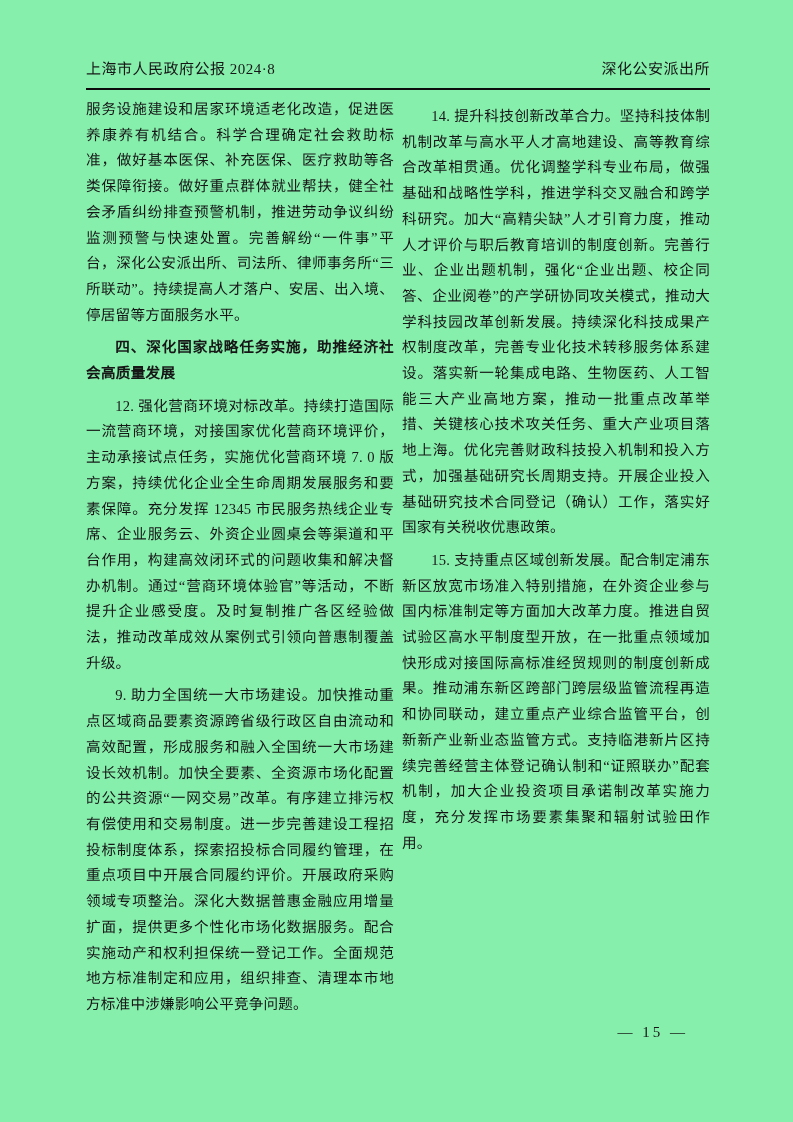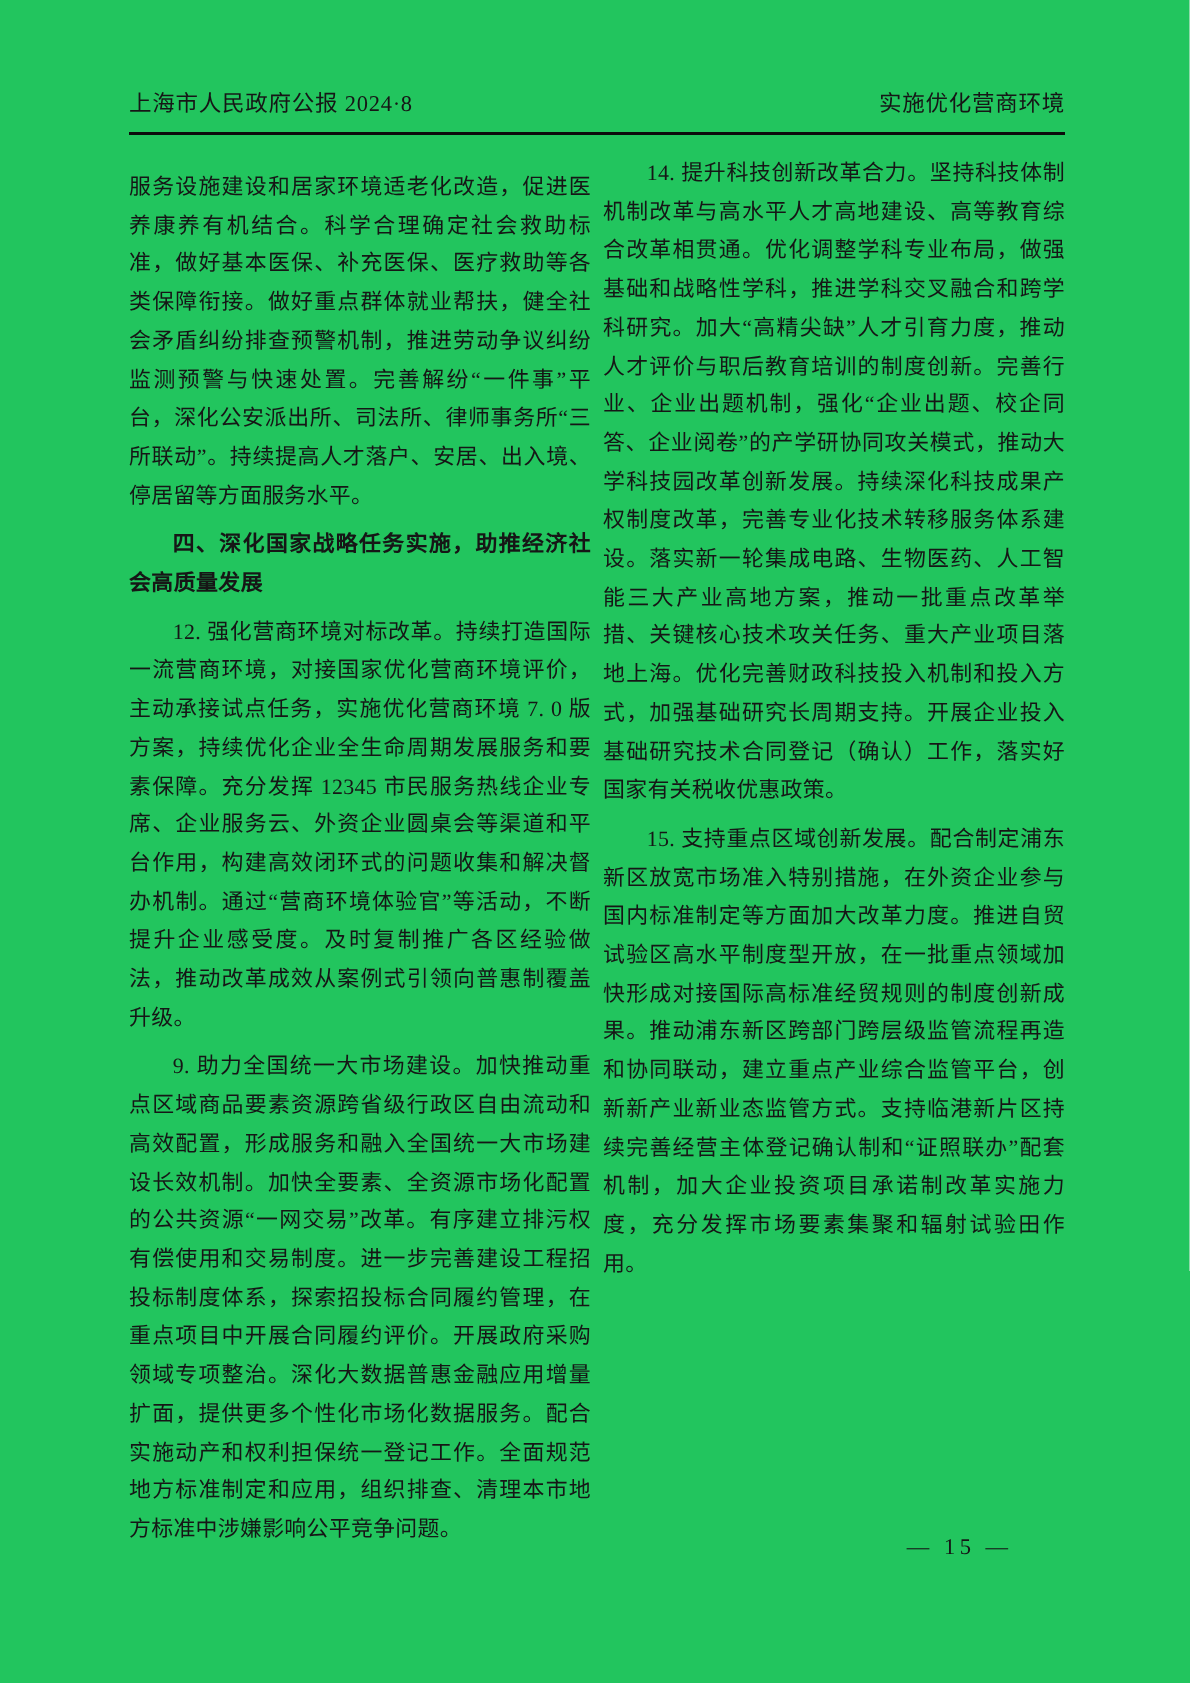--- a/index.html
+++ b/index.html
@@ -1,21 +1,21 @@
 <!DOCTYPE html>
 <html lang="zh-CN"><head>
 <meta charset="utf-8">
 <style>
   html, body { margin: 0; padding: 0; background: #e8e8e8; }
   .page {
     position: relative;
     width: 793px;
     height: 1122px;
     margin: 0 auto;
-    background: #22c55e;
+    background: #86efac;
     font-family: "Liberation Serif", "DejaVu Serif", serif;
     color: #161616;
     overflow: hidden;
   }
   .page-header {
     position: absolute;
     top: 57px;
     left: 86px;
     width: 624px;
     display: flex;
@@ -42,45 +42,45 @@
   }
   .col { width: 308px; }
   .para {
     margin: 7px 0 0 0;
     font-size: 14.6px;
     line-height: 25.7px;
     text-align: justify;
     text-indent: 2em;
     letter-spacing: 0.2px;
   }
-  .para.continuation { margin-top: 16px; text-indent: 0; }
+  .para.continuation { margin-top: 0; text-indent: 0; }
   .para.heading {
     font-family: Liberation Serif, serif;
     font-weight: 700;
     letter-spacing: 0.3px;
   }
   .page-number {
     position: absolute;
     top: 1024px;
-    left: 73px;
+    left: 86px;
     width: 624px;
     text-align: right;
     font-size: 15px;
     letter-spacing: 3px;
     padding-right: 22px;
     box-sizing: border-box;
   }
 </style>
 </head>
 <body>
 
 <div class="page">
   <header class="page-header">
     <span>上海市人民政府公报 2024·8</span>
-    <span>实施优化营商环境</span>
+    <span>深化公安派出所</span>
   </header>
   <div class="header-rule"></div>
 
   <main class="columns">
     <section class="col">
         <p class="para continuation">服务设施建设和居家环境适老化改造，促进医养康养有机结合。科学合理确定社会救助标准，做好基本医保、补充医保、医疗救助等各类保障衔接。做好重点群体就业帮扶，健全社会矛盾纠纷排查预警机制，推进劳动争议纠纷监测预警与快速处置。完善解纷“一件事”平台，深化公安派出所、司法所、律师事务所“三所联动”。持续提高人才落户、安居、出入境、停居留等方面服务水平。</p>
         <p class="para heading">四、深化国家战略任务实施，助推经济社会高质量发展</p>
         <p class="para body">12. 强化营商环境对标改革。持续打造国际一流营商环境，对接国家优化营商环境评价，主动承接试点任务，实施优化营商环境 7. 0 版方案，持续优化企业全生命周期发展服务和要素保障。充分发挥 12345 市民服务热线企业专席、企业服务云、外资企业圆桌会等渠道和平台作用，构建高效闭环式的问题收集和解决督办机制。通过“营商环境体验官”等活动，不断提升企业感受度。及时复制推广各区经验做法，推动改革成效从案例式引领向普惠制覆盖升级。</p>
         <p class="para body">9. 助力全国统一大市场建设。加快推动重点区域商品要素资源跨省级行政区自由流动和高效配置，形成服务和融入全国统一大市场建设长效机制。加快全要素、全资源市场化配置的公共资源“一网交易”改革。有序建立排污权有偿使用和交易制度。进一步完善建设工程招投标制度体系，探索招投标合同履约管理，在重点项目中开展合同履约评价。开展政府采购领域专项整治。深化大数据普惠金融应用增量扩面，提供更多个性化市场化数据服务。配合实施动产和权利担保统一登记工作。全面规范地方标准制定和应用，组织排查、清理本市地方标准中涉嫌影响公平竞争问题。</p>
       </section>

